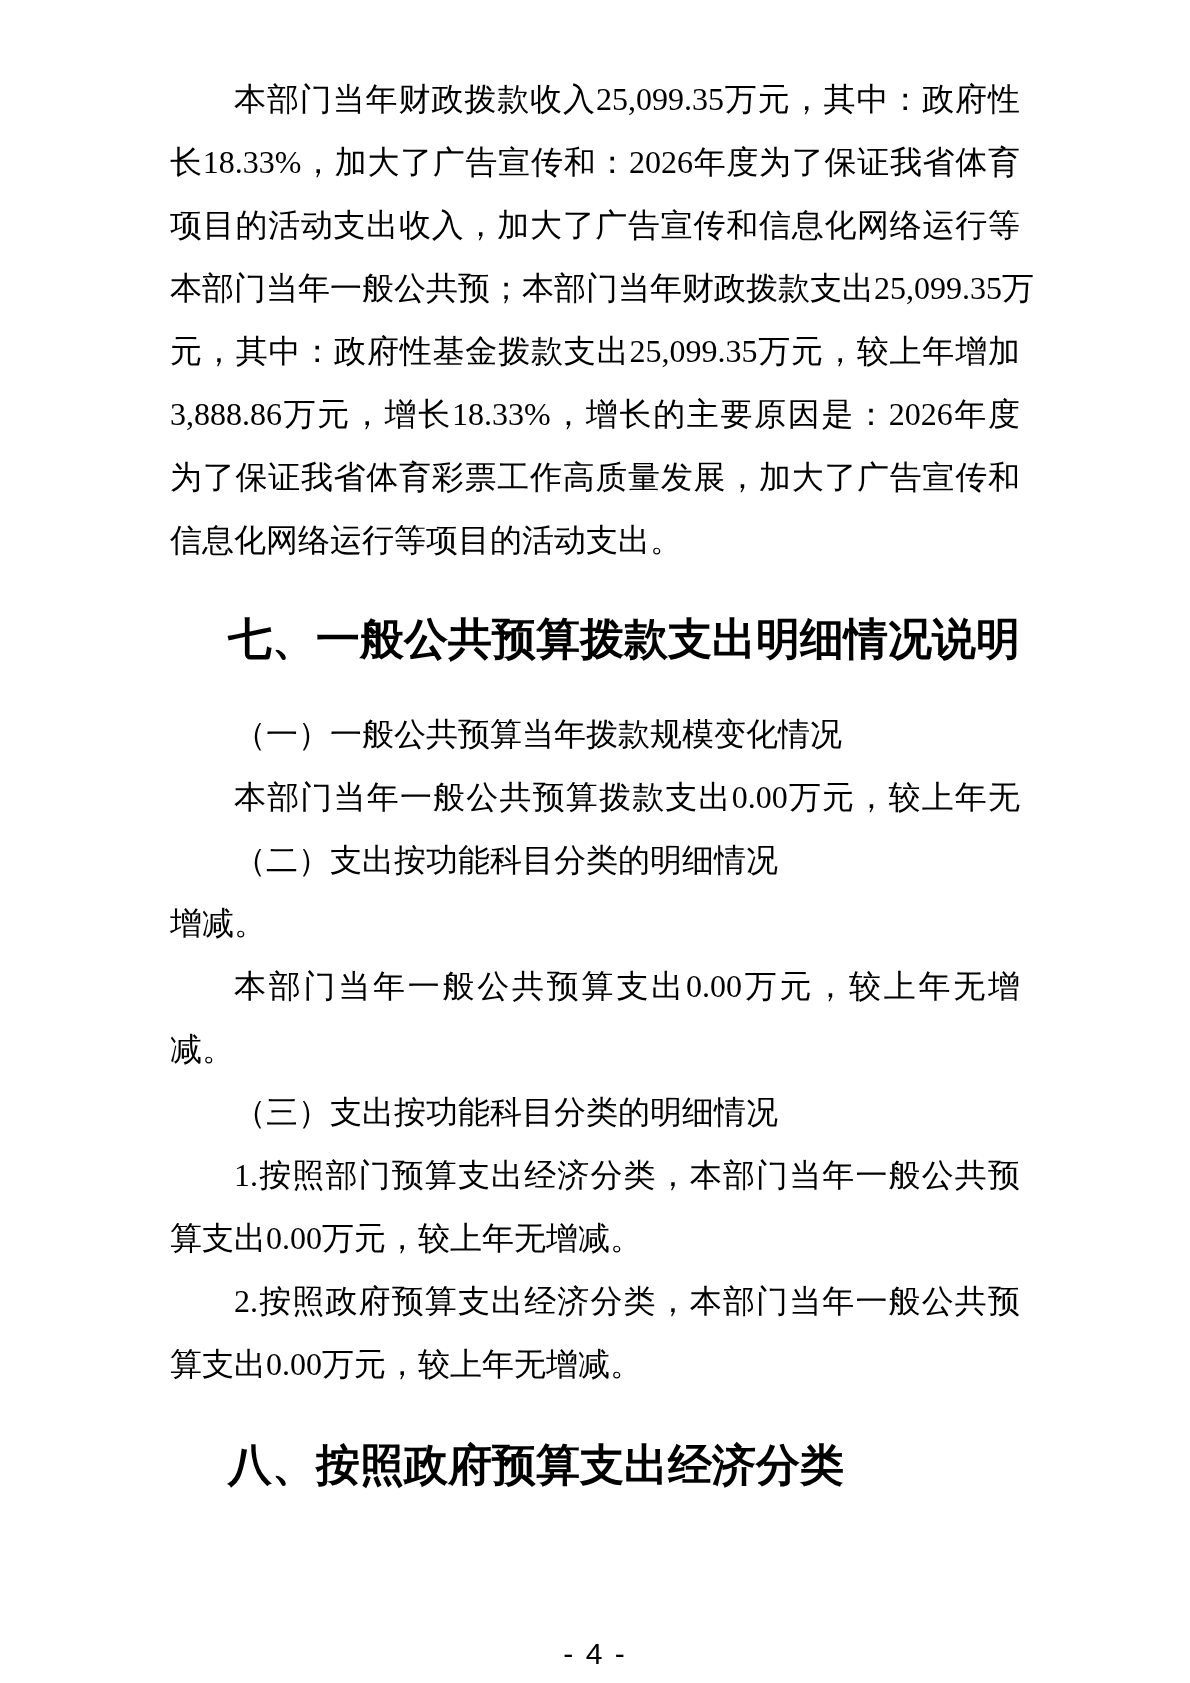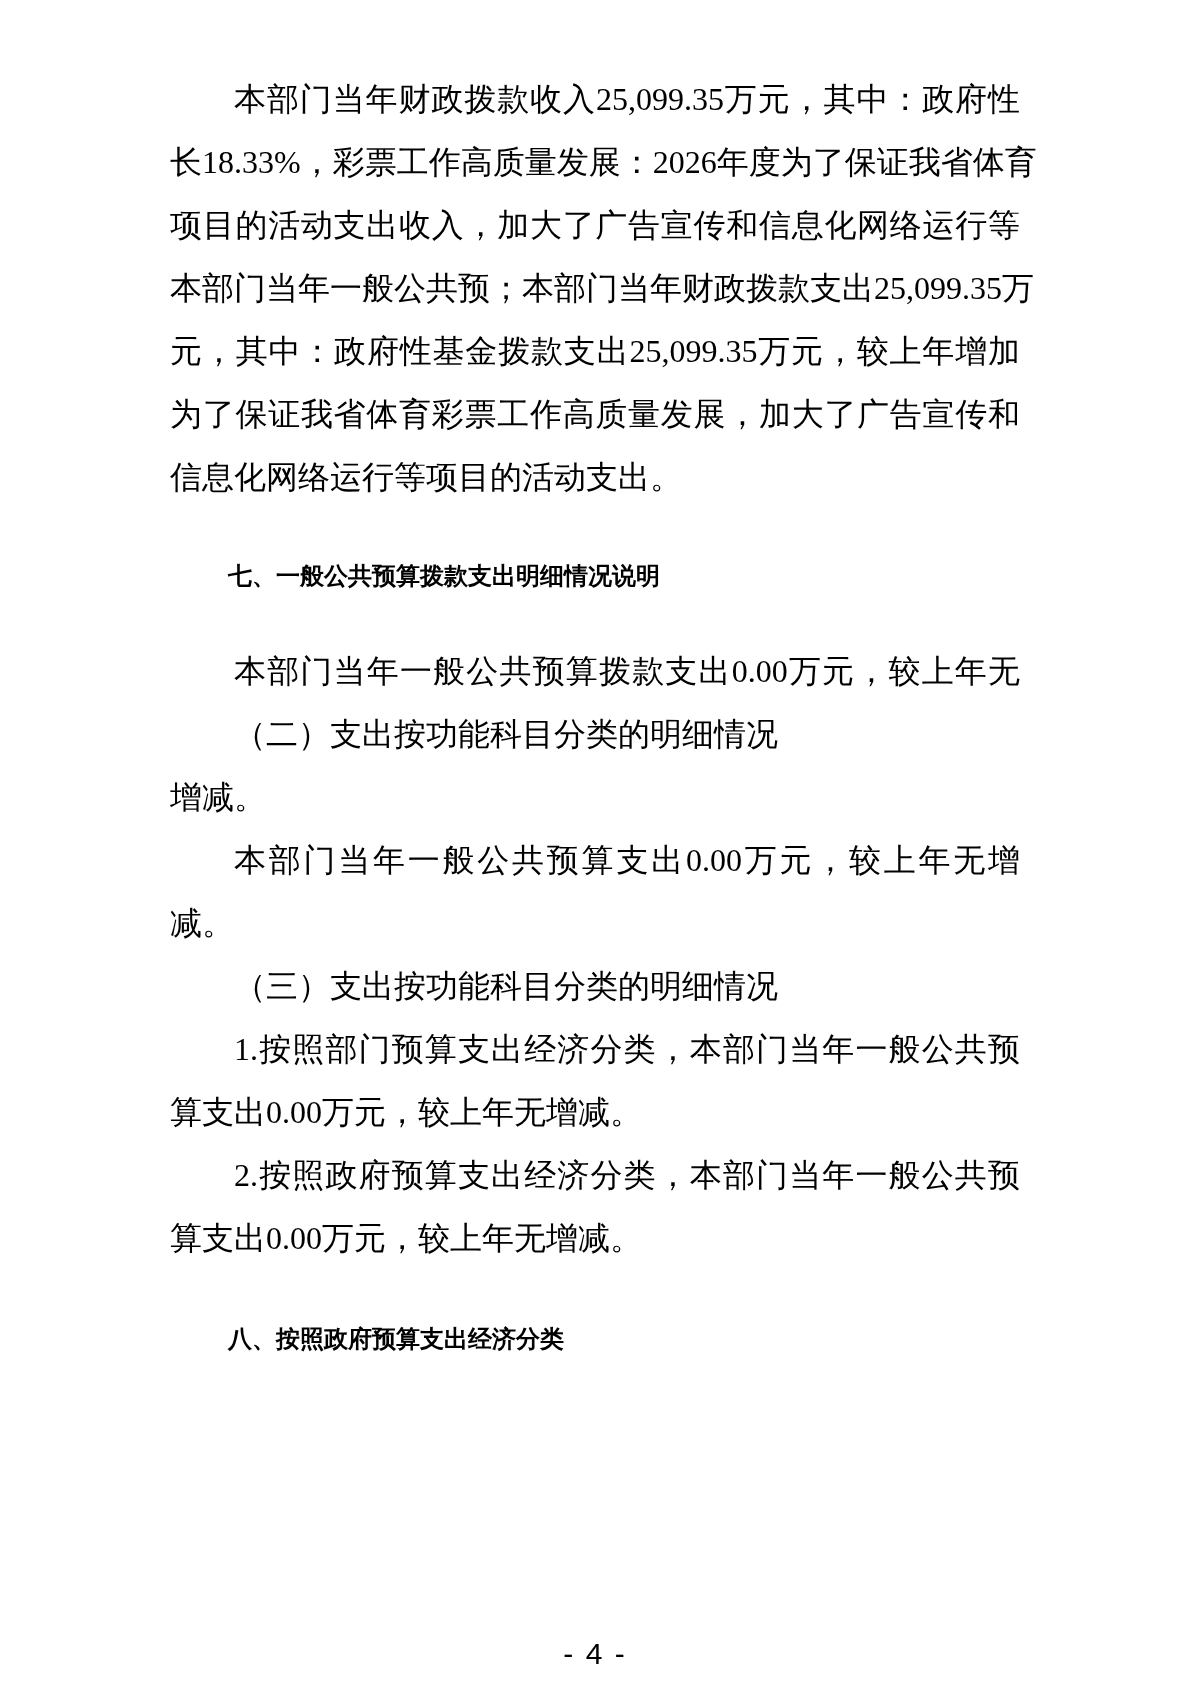--- a/index.html
+++ b/index.html
@@ -37,21 +37,21 @@
     white-space: normal;
     text-align: center;
     text-align-last: left;
   }
   .indent {
     text-indent: 64px;
   }
   .majorheading {
     height: 63px;
     line-height: 63px;
-    font-size: 24px;
+    font-size: 44px;
     font-weight: bold;
     font-family: "Liberation Sans", "DejaVu Sans", sans-serif;
     text-indent: 58px;
     text-align: left;
     text-align-last: left;
     white-space: nowrap;
   }
   .h7 { margin-top: 35px; margin-bottom: 33px; }
   .h8 { margin-top: 37px; }
   .pagefooter {
@@ -68,29 +68,31 @@
     color: #000000;
   }
 </style>
 </head>
 <body>
 
 <div class="page">
   <div class="content">
 
     <div class="bodyline indent">本部门当年财政拨款收入25,099.35万元，其中：政府性</div>
-    <div class="bodyline">长18.33%，彩票工作高质量发展：2026年度为了保证我省体育</div>
+    <div class="bodyline">长18.33%，加大了广告宣传和：2026年度为了保证我省体育</div>
     <div class="bodyline">项目的活动支出收入，加大了广告宣传和信息化网络运行等</div>
     <div class="bodyline">本部门当年一般公共预；本部门当年财政拨款支出25,099.35万</div>
     <div class="bodyline">元，其中：政府性基金拨款支出25,099.35万元，较上年增加</div>
+    <div class="bodyline">3,888.86万元，增长18.33%，增长的主要原因是：2026年度</div>
     <div class="bodyline">为了保证我省体育彩票工作高质量发展，加大了广告宣传和</div>
     <div class="bodyline endline">信息化网络运行等项目的活动支出。</div>
 
     <div class="majorheading h7">七、一般公共预算拨款支出明细情况说明</div>
 
+    <div class="bodyline endline indent">（一）一般公共预算当年拨款规模变化情况</div>
     <div class="bodyline indent">本部门当年一般公共预算拨款支出0.00万元，较上年无</div>
     <div class="bodyline endline indent">（二）支出按功能科目分类的明细情况</div>
 
     <div class="bodyline endline">增减。</div>
     <div class="bodyline indent">本部门当年一般公共预算支出0.00万元，较上年无增</div>
     <div class="bodyline endline">减。</div>
 
     <div class="bodyline endline indent">（三）支出按功能科目分类的明细情况</div>
     <div class="bodyline indent">1.按照部门预算支出经济分类，本部门当年一般公共预</div>
     <div class="bodyline endline">算支出0.00万元，较上年无增减。</div>

